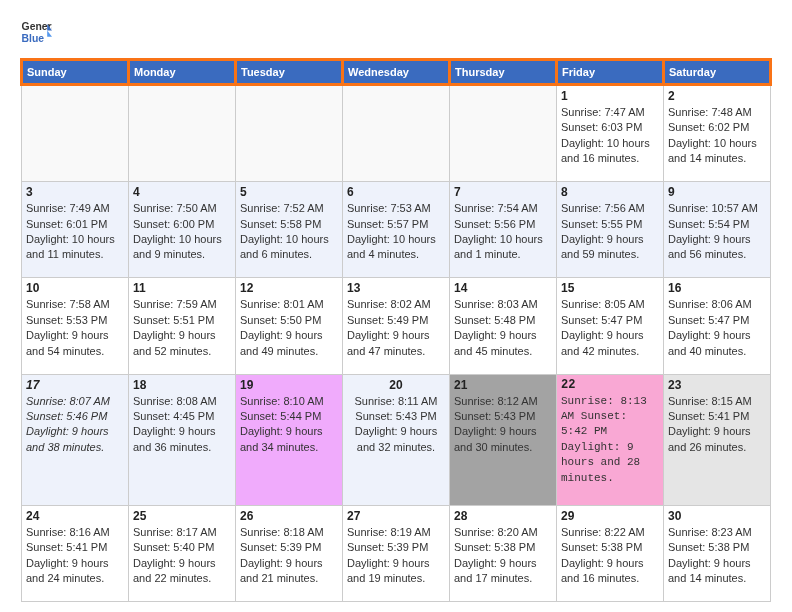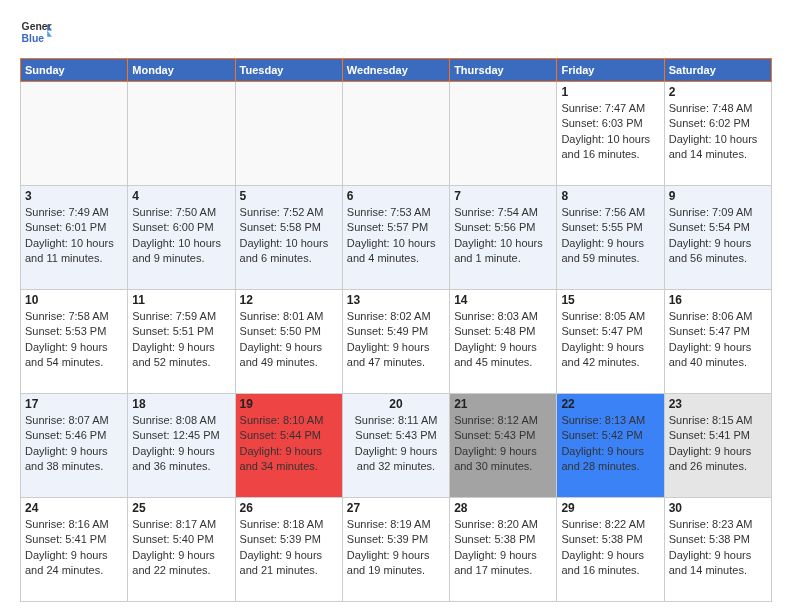--- a/index.html
+++ b/index.html
@@ -52,21 +52,21 @@
       width: 100%;
       table-layout: fixed;
     }
     .calendar th {
       background: #3a6bbf;
       color: #fff;
       font-size: 11px;
       font-weight: bold;
       padding: 5px 4px;
       text-align: left;
-      border: 1px solid #f97316;
+      border: 3px solid #f97316;
     }
     .calendar td {
       vertical-align: top;
       padding: 3px 4px;
       border: 1px solid #ccc;
       font-size: 9.5px;
       color: #333;
       height: 78px;
       background: #fff;
     }
@@ -180,21 +180,21 @@
           </td>
           <td style="background: rgb(238, 242, 251);">
             <span class="day-num">8</span>
             <div class="day-info">Sunrise: 7:56 AM
 Sunset: 5:55 PM
 Daylight: 9 hours
 and 59 minutes.</div>
           </td>
           <td style="background: rgb(238, 242, 251);">
             <span class="day-num">9</span>
-            <div class="day-info">Sunrise: 7:09 AM
+            <div class="day-info">Sunrise: 10:57 AM
 Sunset: 5:54 PM
 Daylight: 9 hours
 and 56 minutes.</div>
           </td>
         </tr>
         <tr>
           <td>
             <span class="day-num">10</span>
             <div class="day-info">Sunrise: 7:58 AM
 Sunset: 5:53 PM
@@ -238,56 +238,56 @@
           </td>
           <td>
             <span class="day-num">16</span>
             <div class="day-info">Sunrise: 8:06 AM
 Sunset: 5:47 PM
 Daylight: 9 hours
 and 40 minutes.</div>
           </td>
         </tr>
         <tr>
-          <td style="background: rgb(238, 242, 251);">
+          <td style="background: rgb(238, 242, 251); font-style: italic;">
             <span class="day-num">17</span>
             <div class="day-info">Sunrise: 8:07 AM
 Sunset: 5:46 PM
 Daylight: 9 hours
 and 38 minutes.</div>
           </td>
           <td style="background: rgb(238, 242, 251); margin-left: 46px;">
             <span class="day-num">18</span>
             <div class="day-info">Sunrise: 8:08 AM
-Sunset: 12:45 PM
+Sunset: 4:45 PM
 Daylight: 9 hours
 and 36 minutes.</div>
           </td>
-          <td style="background: #ef4444;">
+          <td style="background: #f0abfc;">
             <span class="day-num">19</span>
             <div class="day-info">Sunrise: 8:10 AM
 Sunset: 5:44 PM
 Daylight: 9 hours
 and 34 minutes.</div>
           </td>
           <td style="background: rgb(238, 242, 251); text-align: center;">
             <span class="day-num">20</span>
             <div class="day-info">Sunrise: 8:11 AM
 Sunset: 5:43 PM
 Daylight: 9 hours
 and 32 minutes.</div>
           </td>
           <td style="background: #a3a3a3;">
             <span class="day-num">21</span>
             <div class="day-info">Sunrise: 8:12 AM
 Sunset: 5:43 PM
 Daylight: 9 hours
 and 30 minutes.</div>
           </td>
-          <td style="background: #3b82f6;">
+          <td style="background: #f9a8d4; font-family: Liberation Mono, monospace;">
             <span class="day-num">22</span>
             <div class="day-info">Sunrise: 8:13 AM
 Sunset: 5:42 PM
 Daylight: 9 hours
 and 28 minutes.</div>
           </td>
           <td style="background: #e5e5e5;">
             <span class="day-num">23</span>
             <div class="day-info">Sunrise: 8:15 AM
 Sunset: 5:41 PM

